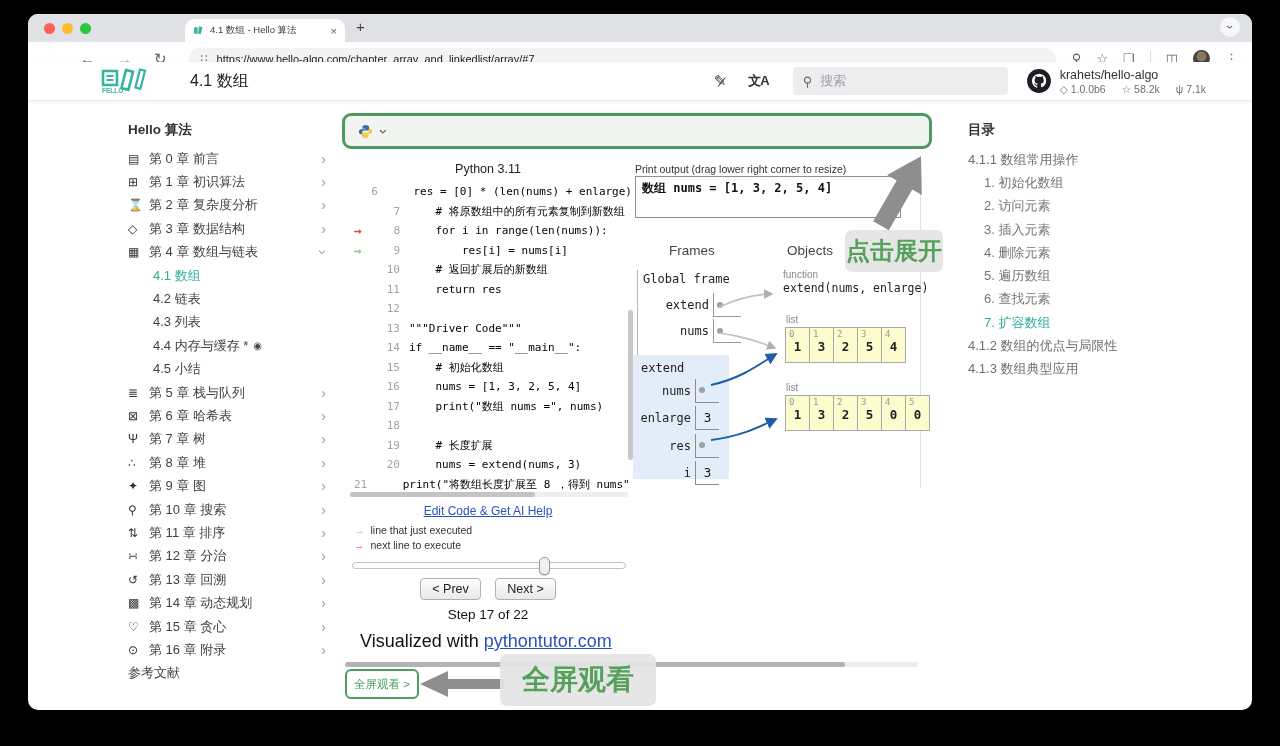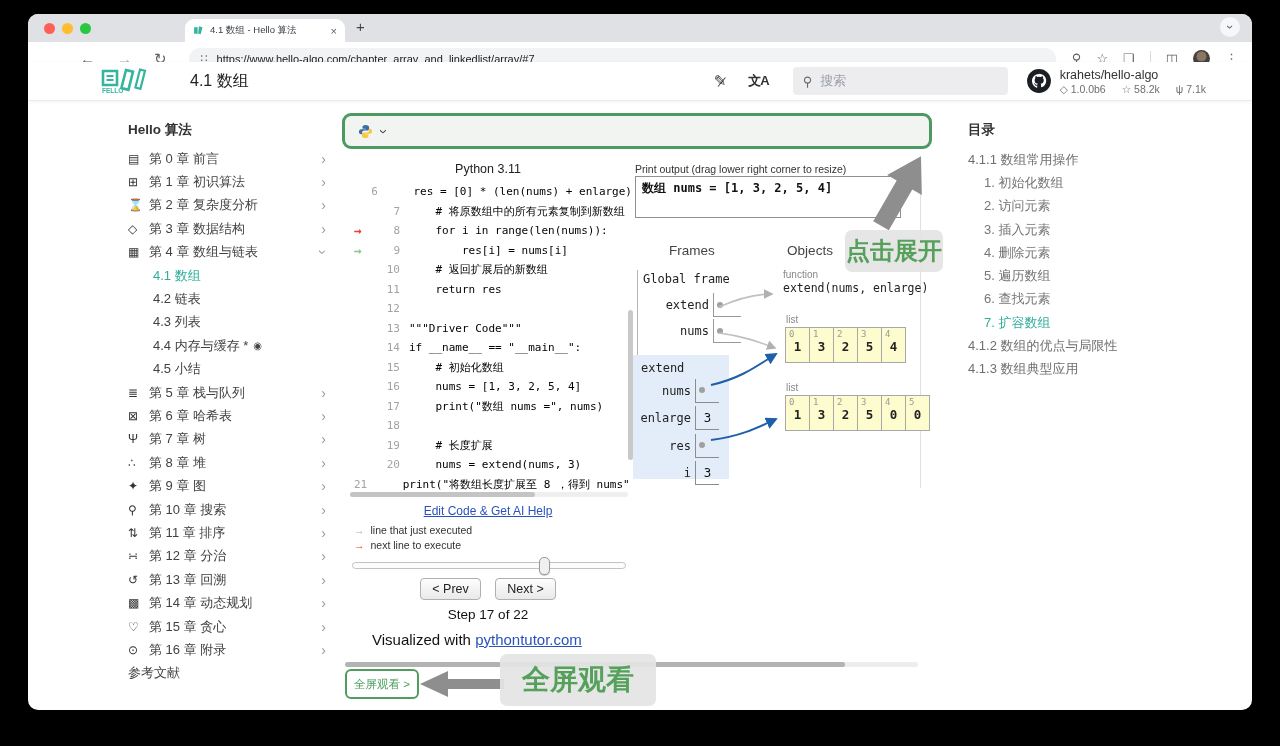--- a/index.html
+++ b/index.html
@@ -78,21 +78,21 @@
   .hscroll-code .thumb { width:185px; height:5px; background:#c4c4c4; border-radius:3px; }
   .editlink { position:absolute; left:0; top:354px; width:292px; text-align:center; font-size:12px; color:#2a52be; text-decoration:underline; cursor:pointer; }
   .legend { position:absolute; left:12px; top:372px; font-size:10.5px; color:#333; }
   .legend .row { height:15px; display:flex; align-items:center; gap:6px; }
   .legend .ga { color:#8dc88d; font-weight:bold; } .legend .ra { color:#e8442e; font-weight:bold; }
   .slider { position:absolute; left:10px; top:412px; width:274px; height:7px; border:1px solid #c2c2c2; border-radius:4px; background:#fcfcfc; }
   .slider .sthumb { position:absolute; left:186px; top:-6px; width:11px; height:18px; border-radius:5px; background:#f0f0f0; border:1px solid #9a9a9a; box-shadow:0 1px 1px rgba(0,0,0,.2); }
   .navbtns { position:absolute; left:0; top:428px; width:292px; text-align:center; }
   .navbtns button { font-family:"Liberation Sans",sans-serif; font-size:12.5px; color:#222; margin:0 5px; padding:3px 11px; border:1px solid #b0b0b0; border-radius:4px; background:linear-gradient(#fefefe,#e9e9e9); }
   .step { position:absolute; left:0; top:457px; width:292px; text-align:center; font-size:13.5px; color:#111; }
-  .credit { position:absolute; left:18px; top:481px; font-size:15px; color:#111;margin-left:12px; }
+  .credit { position:absolute; left:18px; top:481px; font-size:18px; color:#111; }
   .credit .lnk { color:#2a52be; text-decoration:underline; cursor:pointer; }
 
   .pout-label { position:absolute; left:293px; top:13px; font-size:10.5px; color:#333; }
   .pout-box { position:absolute; left:293px; top:26px; width:266px; height:42px; border:1px solid #909090; padding:3px 6px; font-family:"DejaVu Sans Mono",monospace; font-size:12px; font-weight:bold; color:#111; }
   .hdr-frames { position:absolute; left:295px; top:93px; width:110px; text-align:center; font-size:13.5px; color:#444; }
   .hdr-objects { position:absolute; left:415px; top:93px; width:106px; text-align:center; font-size:13.5px; color:#444; }
   .objdivider { position:absolute; left:578px; top:8px; width:1px; height:330px; background:#e0e0e0; }
 
   .gf-border { position:absolute; left:295px; top:120px; width:1px; height:88px; background:#b5b5b5; }
   .gf-label { position:absolute; left:301px; top:122px; font-family:"DejaVu Sans Mono",monospace; font-size:12px; color:#222; }

